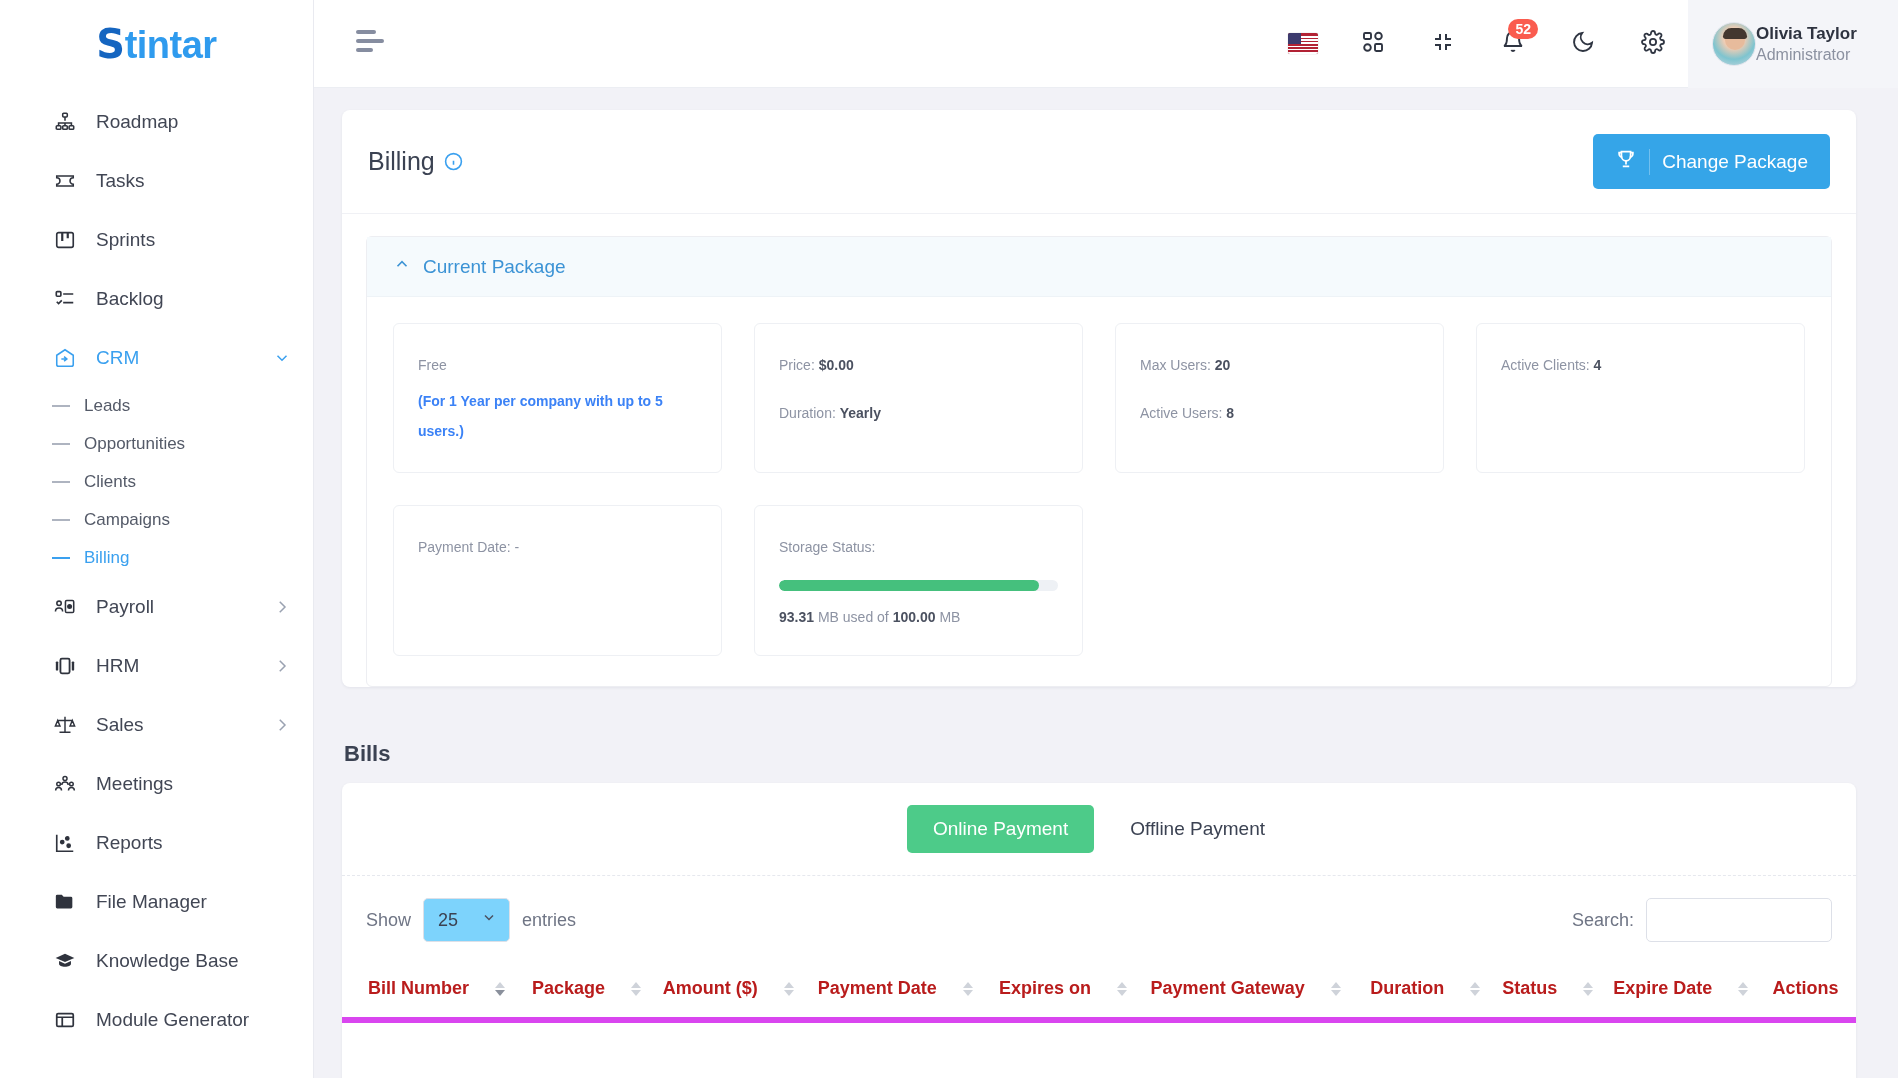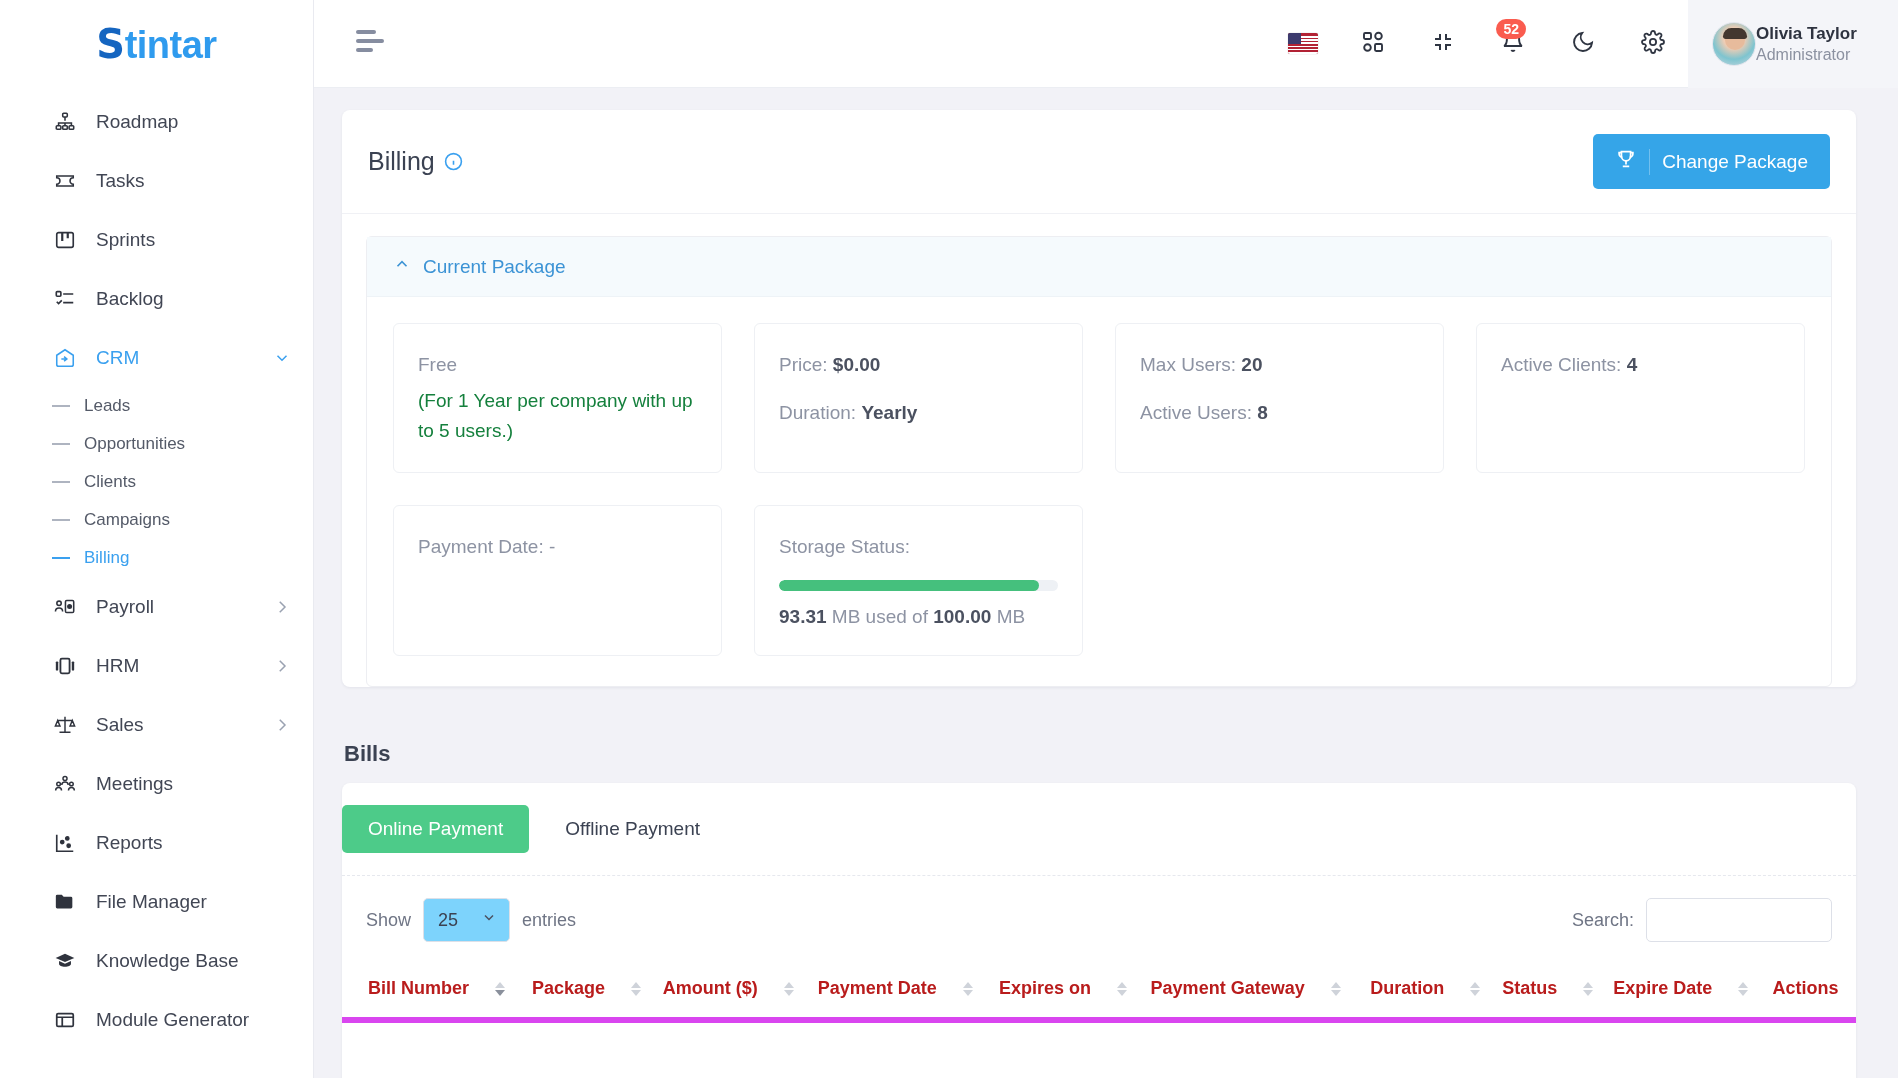--- a/index.html
+++ b/index.html
@@ -79,21 +79,21 @@
     cursor: pointer; position: relative; color: #3b4252; margin: 0 8px;
   }
   .flag {
     width: 30px; height: 21px; border-radius: 2px; overflow: hidden;
     background: #b22234; position: relative; display: block;
     box-shadow: 0 0 1px rgba(0,0,0,.35);
   }
   .flag .stripe { position: absolute; left:0; right:0; height: 1.6px; background: #fff; }
   .flag .canton { position: absolute; left:0; top:0; width: 13px; height: 11px; background: #3c3b6e; }
   .badge {
-    position: absolute; top: 2px; right: 14px;
+    position: absolute; top: 2px; right: 2px;
     background: #fa5c4f; color: #fff; font-size: 14px; font-weight: bold;
     border-radius: 12px; padding: 1px 7px; line-height: 18px; min-width: 26px; text-align: center;
   }
   .profile {
     display: flex; align-items: center; gap: 0;
     height: 88px; padding: 0 28px 0 24px;
     background: #f4f5f9; cursor: pointer; min-width: 210px;
   }
   .avatar {
     width: 44px; height: 44px; border-radius: 50%;
@@ -139,33 +139,33 @@
     border-bottom: 1px solid #eef3f7; cursor: pointer;
   }
   .cards-grid {
     display: grid; grid-template-columns: repeat(4, 1fr); gap: 32px;
     padding: 26px 26px 30px 26px;
   }
   .ip-card {
     border: 1px solid #eef0f4; border-radius: 6px; padding: 26px 24px;
     min-height: 110px;
   }
-  .ip-row { font-size: 19px; color: #8d93a3; line-height: 30px; }
+  .ip-row { font-size: 14px; color: #8d93a3; line-height: 30px; }
   .ip-row b { color: #4b5160; font-weight: bold; }
   .ip-row + .ip-row { margin-top: 18px; }
-  .ip-strong { color: #15803d; font-weight: normal; }
+  .ip-strong { color: #3b82f6; font-weight: bold; }
   .progress {
     height: 11px; background: #eef1f5; border-radius: 6px; overflow: hidden;
     margin: 18px 0 14px 0;
   }
   .progress > div { height: 100%; background: #45c07d; border-radius: 6px; }
 
   .bills-title { font-size: 22px; color: #3b4252; padding: 30px 0 16px 2px; }
   .tabs-bar {
-    display: flex; align-items: center; gap: 10px;
+    display: flex; align-items: center; justify-content: center; gap: 10px;
     padding: 22px 0; border-bottom: 1px dashed #e6e8ee;
   }
   .tab {
     font-size: 19px; padding: 13px 26px; border-radius: 5px; cursor: pointer;
     color: #3b4252; background: transparent;
     font-family: "Liberation Sans", sans-serif; border: none;
   }
   .tab.active { background: #4dcb89; color: #fff; }
 
   .tbl-controls { display: flex; align-items: center; padding: 22px 24px 18px 24px; }

